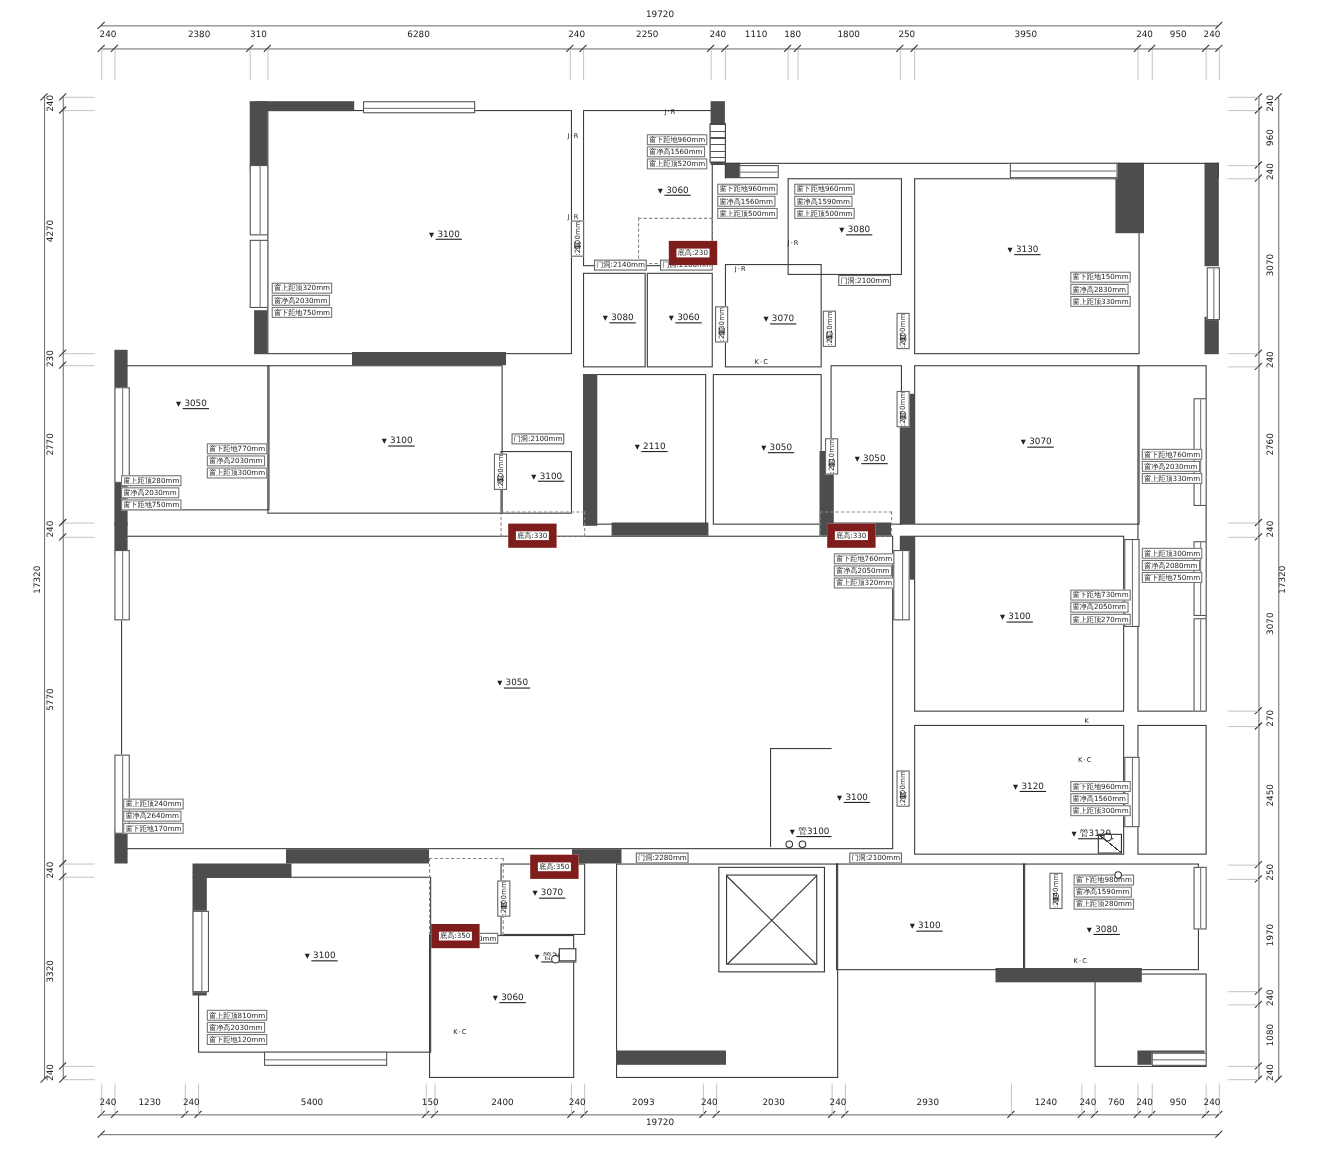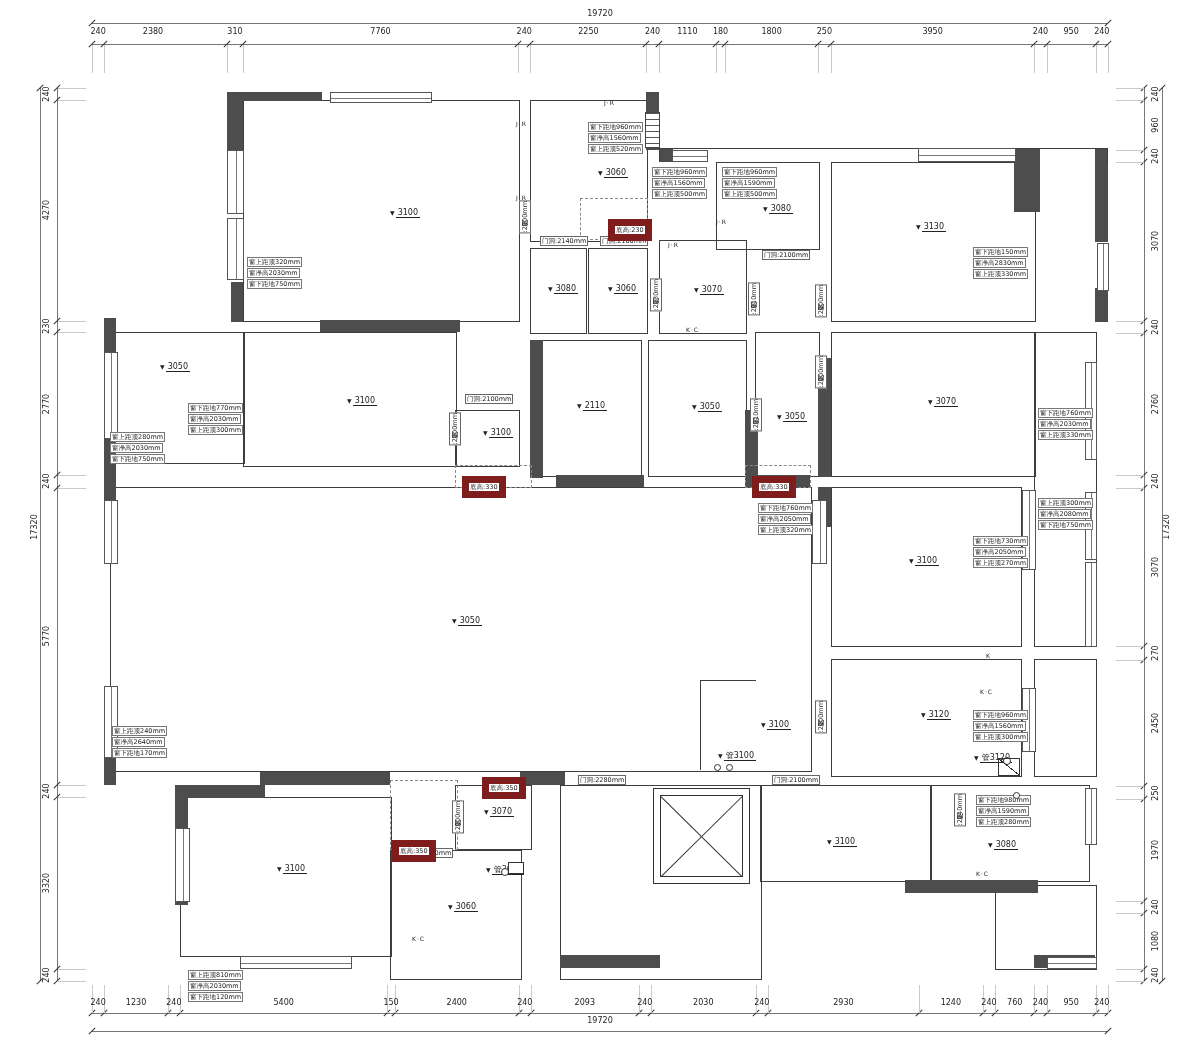--- a/index.html
+++ b/index.html
@@ -255,21 +255,21 @@
     <div class="note" style="left: 112px; top: 726px;">
       <span class="noteline">窗上距顶240mm</span>
       <span class="noteline">窗净高2640mm</span>
       <span class="noteline">窗下距地170mm</span>
     </div>
     <div class="note" style="left: 973px; top: 710px;">
       <span class="noteline">窗下距地960mm</span>
       <span class="noteline">窗净高1560mm</span>
       <span class="noteline">窗上距顶300mm</span>
     </div>
-    <div class="note" style="left: 188px; top: 970px;">
+    <div class="note" style="left: 188px; top: 918px;">
       <span class="noteline">窗上距顶810mm</span>
       <span class="noteline">窗净高2030mm</span>
       <span class="noteline">窗下距地120mm</span>
     </div>
     <div class="note" style="left: 976px; top: 795px;">
       <span class="noteline">窗下距地980mm</span>
       <span class="noteline">窗净高1590mm</span>
       <span class="noteline">窗上距顶280mm</span>
     </div>
     <div class="door" style="left: 540px; top: 236px;">门洞:2140mm</div>
@@ -339,23 +339,23 @@
     <div class="abs ext" style="left: 830.815px; top: 45px; width: 1px; height: 28px;"></div>
     <div class="tick" style="left: 1034.32px; top: 44px;"></div>
     <div class="abs ext" style="left: 1034.32px; top: 45px; width: 1px; height: 28px;"></div>
     <div class="tick" style="left: 1046.69px; top: 44px;"></div>
     <div class="abs ext" style="left: 1046.69px; top: 45px; width: 1px; height: 28px;"></div>
     <div class="tick" style="left: 1095.63px; top: 44px;"></div>
     <div class="abs ext" style="left: 1095.63px; top: 45px; width: 1px; height: 28px;"></div>
     <div class="tick" style="left: 1108px; top: 44px;"></div>
     <div class="abs ext" style="left: 1108px; top: 45px; width: 1px; height: 28px;"></div>
     <div class="dimlabel ctr" style="left: 98.1826px; top: 31px;">240</div>
-    <div class="dimlabel ctr" style="left: 153px; top: 31px;">2380</div>
+    <div class="dimlabel ctr" style="left: 181px; top: 31px;">2380</div>
     <div class="dimlabel ctr" style="left: 234.972px; top: 31px;">310</div>
-    <div class="dimlabel ctr" style="left: 380.519px; top: 31px;">7760</div>
+    <div class="dimlabel ctr" style="left: 380.519px; top: 31px;">6280</div>
     <div class="dimlabel ctr" style="left: 524.264px; top: 31px;">240</div>
     <div class="dimlabel ctr" style="left: 588.408px; top: 31px;">2250</div>
     <div class="dimlabel ctr" style="left: 652.552px; top: 31px;">240</div>
     <div class="dimlabel ctr" style="left: 687.329px; top: 31px;">1110</div>
     <div class="dimlabel ctr" style="left: 720.56px; top: 31px;">180</div>
     <div class="dimlabel ctr" style="left: 771.566px; top: 31px;">1800</div>
     <div class="dimlabel ctr" style="left: 824.375px; top: 31px;">250</div>
     <div class="dimlabel ctr" style="left: 932.57px; top: 31px;">3950</div>
     <div class="dimlabel ctr" style="left: 1040.51px; top: 31px;">240</div>
     <div class="dimlabel ctr" style="left: 1071.16px; top: 31px;">950</div>

